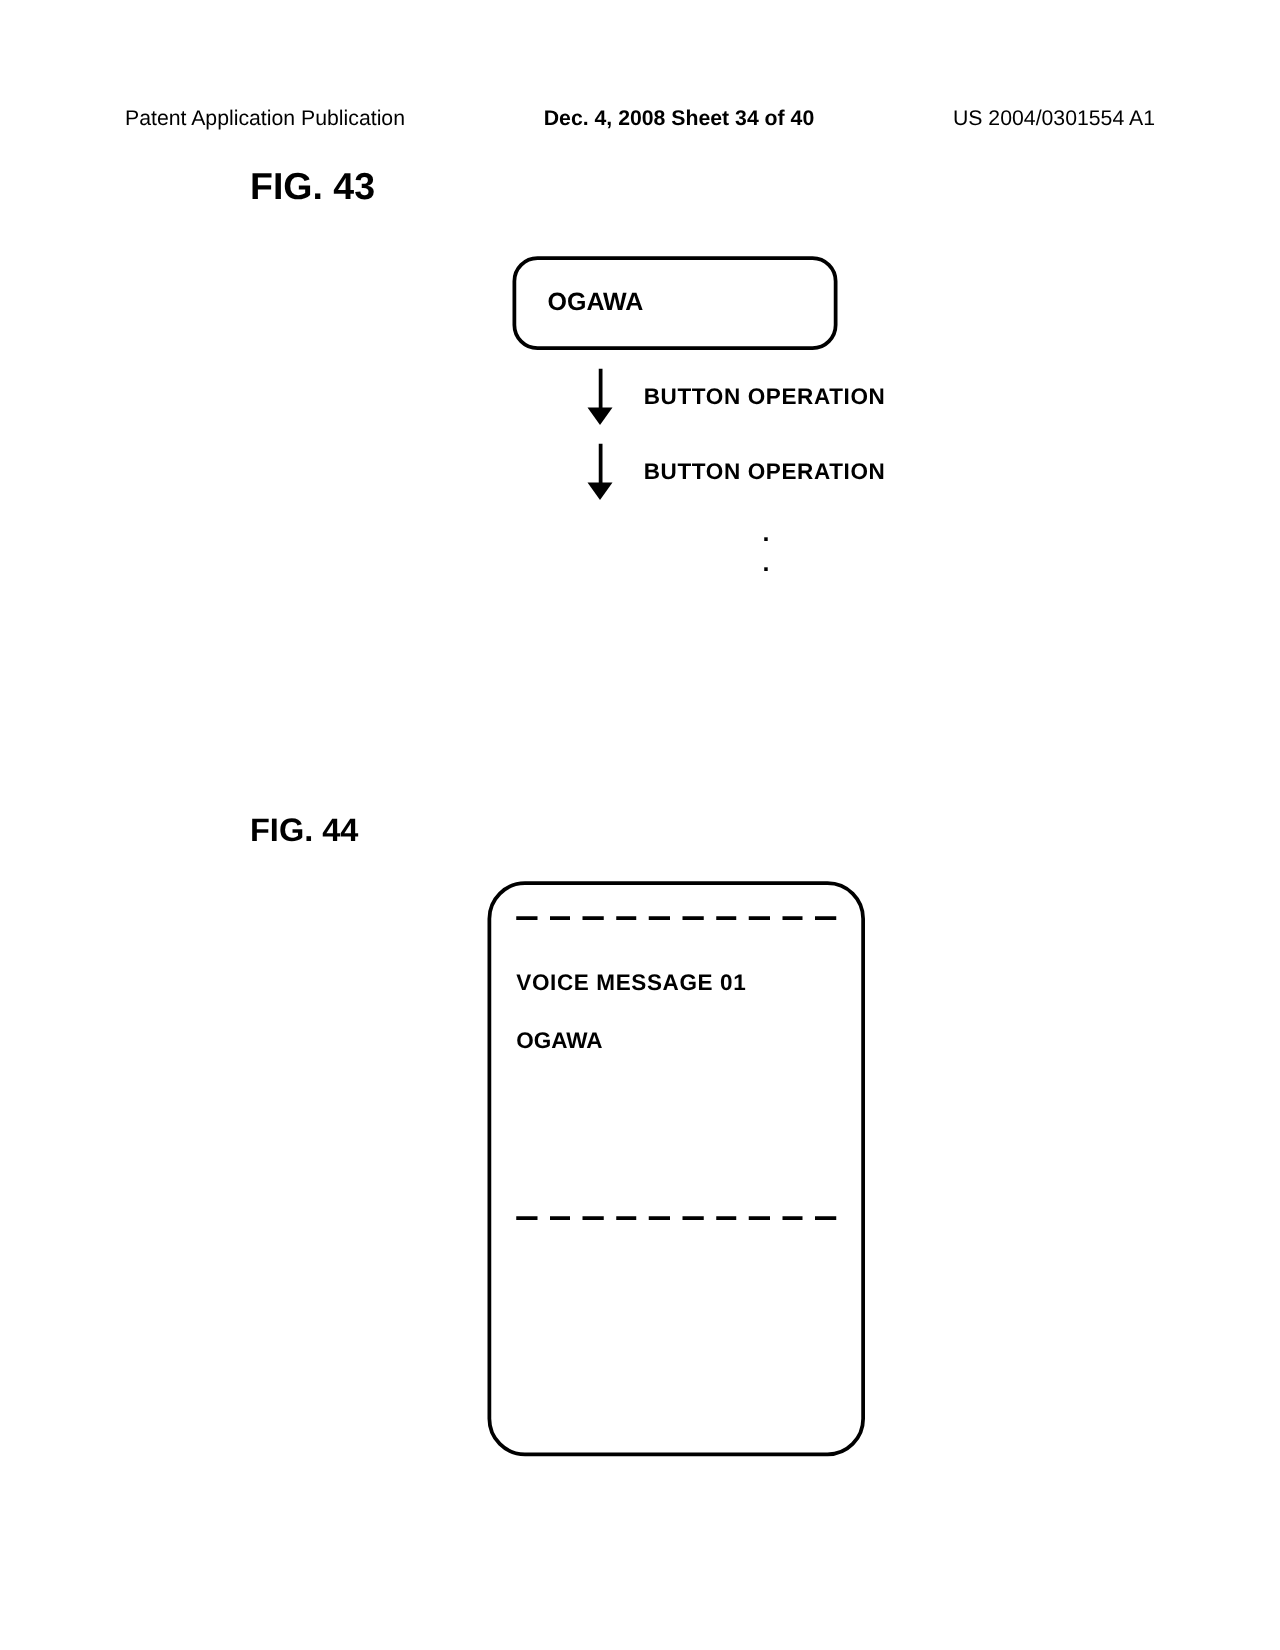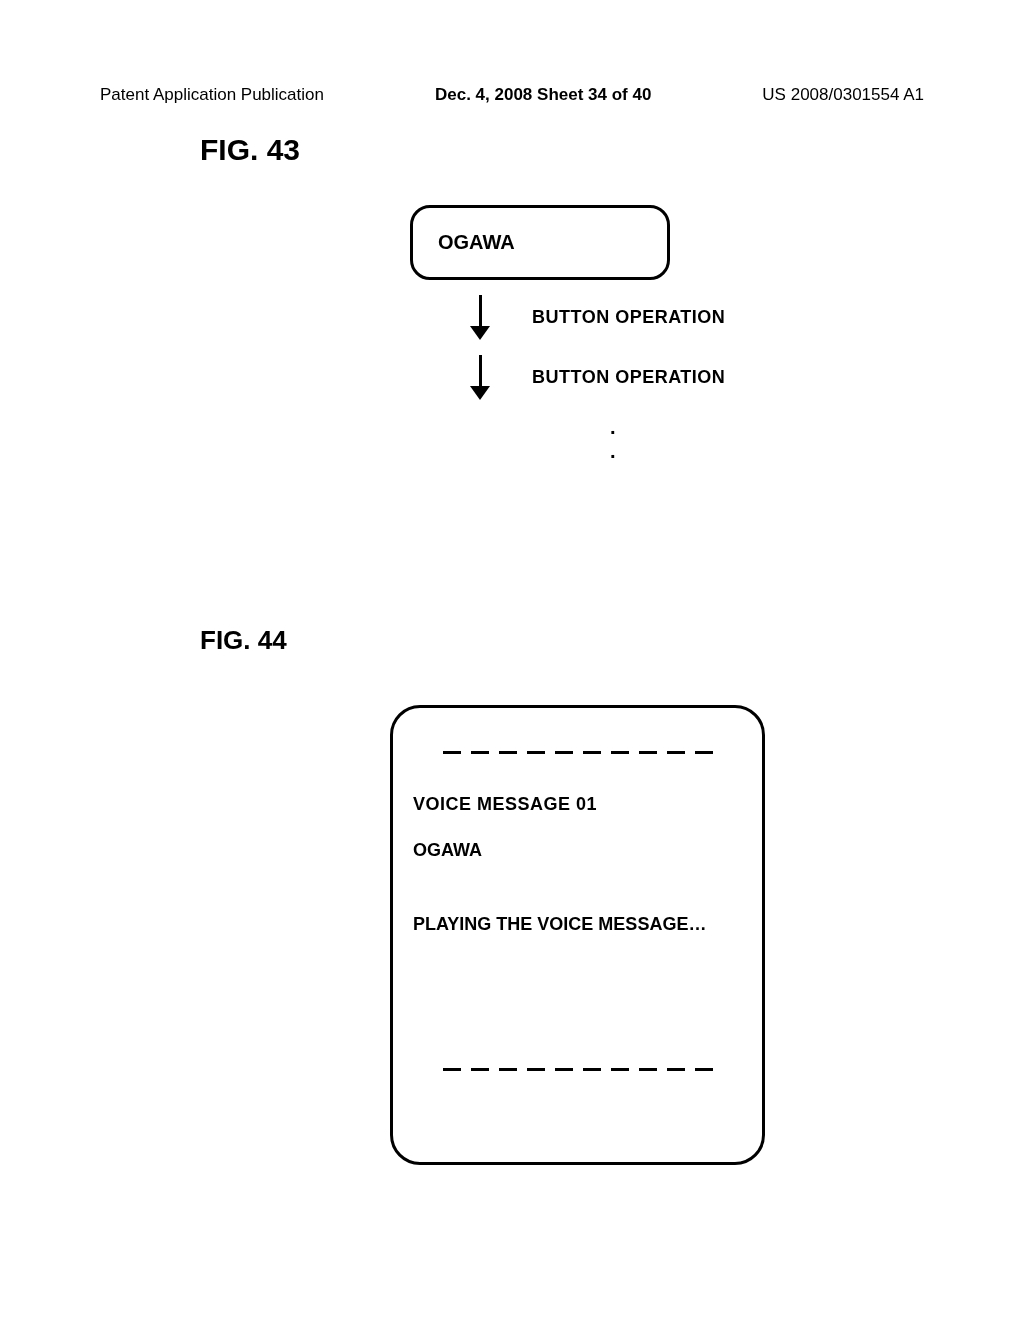--- a/index.html
+++ b/index.html
@@ -56,21 +56,21 @@
       padding-left: 25px;
       font-size: 20px;
       font-weight: bold;
       margin-bottom: 15px;
     }
     .arrow-section {
       display: flex;
       align-items: center;
       margin-left: 60px;
       margin-bottom: 15px;
-      gap: 42px;
+      gap: 25px;
     }
     .arrow {
       width: 20px;
       height: 45px;
       position: relative;
     }
     .arrow-line {
       position: absolute;
       left: 9px;
       top: 0;
@@ -94,36 +94,36 @@
       letter-spacing: 0.5px;
     }
     .dots {
       margin-left: 200px;
       font-size: 20px;
       font-weight: bold;
       line-height: 1.2;
     }
     .fig-label-44 {
       position: absolute;
-      top: 625px;
+      top: 649px;
       left: 200px;
       font-size: 26px;
       font-weight: bold;
     }
     .fig44-container {
       position: absolute;
       top: 705px;
       left: 390px;
     }
     .phone-screen {
-      width: 375px;
+      width: 302px;
       height: 460px;
       border: 3px solid #000;
       border-radius: 30px;
-      padding: 43px 20px;
+      padding: 25px 20px;
       position: relative;
     }
     .dashed-line {
       position: relative;
       height: 3px;
       margin-bottom: 40px;
     }
     .dashed-line-bottom {
       position: relative;
       height: 3px;
@@ -155,21 +155,21 @@
       font-weight: bold;
       line-height: 1.5;
     }
   </style>
 </head>
 <body>
 
 <div class="header">
   <span class="header-left">Patent Application Publication</span>
   <span class="header-center">Dec. 4, 2008  Sheet 34 of 40</span>
-  <span class="header-right">US 2008/0301554 A1</span>
+  <span class="header-right">US 2004/0301554 A1</span>
 </div>
 
 <div class="fig-label-43">FIG. 43</div>
 
 <div class="fig43-container">
   <div class="name-box">
     <span>OGAWA</span>
   </div>
   <div class="arrow-section">
     <div class="arrow">
@@ -201,21 +201,20 @@
           <div class="dash"></div>
         <div class="dash"></div>
           <div class="dash"></div>
           <div class="dash"></div>
           <div class="dash"></div>
           <div class="dash"></div>
       </div>
     </div>
     <div class="screen-text">VOICE MESSAGE 01</div>
     <div class="screen-text-name">OGAWA</div>
-    <div class="screen-text-playing">PLAYING THE VOICE MESSAGE…</div>
     <div class="dashed-line-bottom">
       <div class="dash-row">
         <div class="dash"></div>
           <div class="dash"></div>
           <div class="dash"></div>
           <div class="dash"></div>
           <div class="dash"></div>
         <div class="dash"></div>
           <div class="dash"></div>
           <div class="dash"></div>

